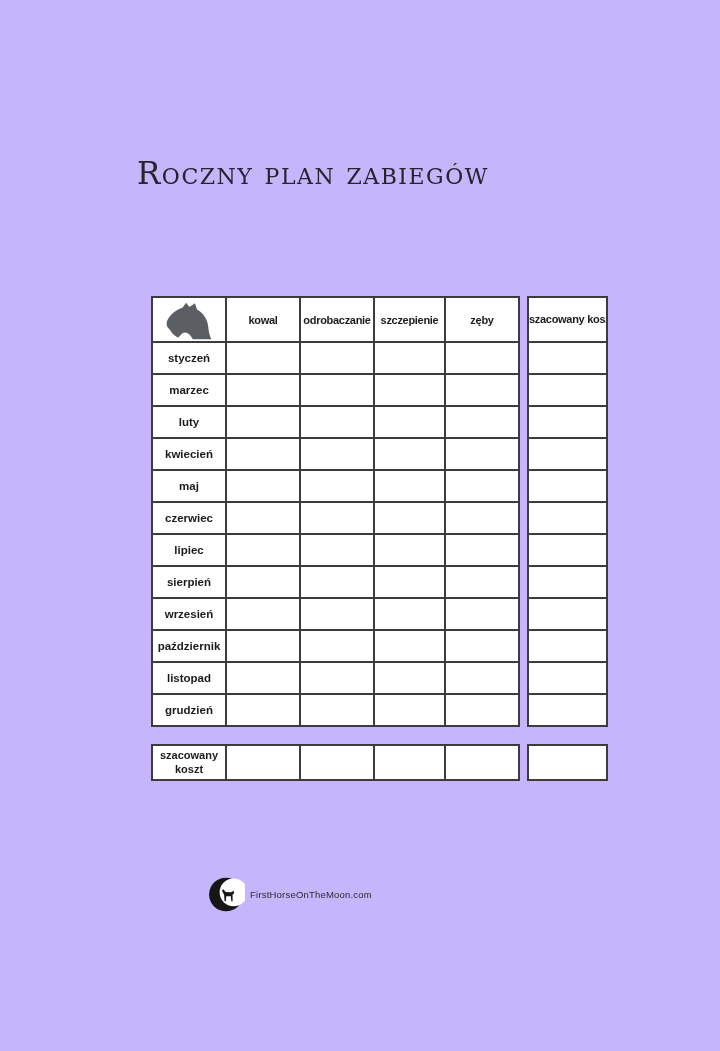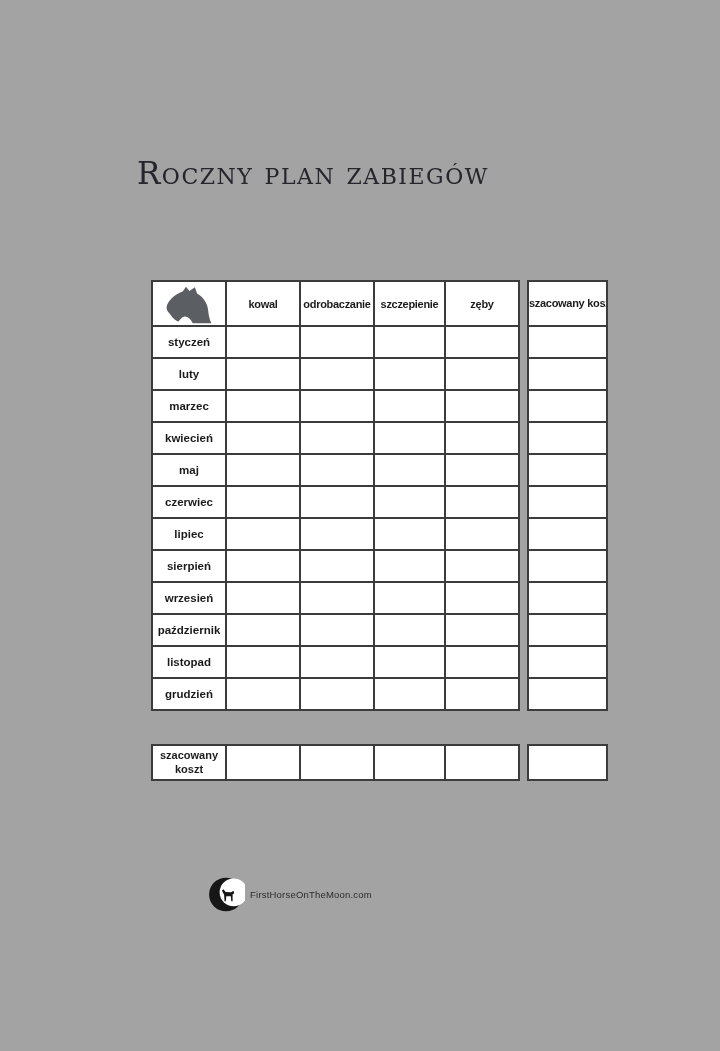--- a/index.html
+++ b/index.html
@@ -1,23 +1,23 @@
 <!DOCTYPE html>
 <html><head>
 <meta charset="utf-8">
 <style>
   html,body{margin:0;padding:0;background:#ffffff;}
-  .page{position:relative;width:720px;height:1051px;background:#a3a3a3;overflow:hidden;
+  .page{position:relative;width:720px;height:1051px;background:#c4b5fd;overflow:hidden;
         font-family:"Liberation Sans",sans-serif;}
   .title{position:absolute;left:137px;top:156px;margin:0;
          font-family:"DejaVu Serif",serif;font-weight:500;font-size:31px;
          font-variant:small-caps;letter-spacing:1.5px;color:#25252c;line-height:1.1;
          white-space:nowrap;}
   .grid{position:absolute;display:flex;gap:7px;align-items:flex-start;}
-  .grid.top{left:151px;top:280px;}
+  .grid.top{left:151px;top:296px;}
   .grid.bottom{left:151px;top:744px;}
   table{border-collapse:collapse;table-layout:fixed;}
   td,th{border:2px solid #3c3c3c;padding:0;text-align:center;vertical-align:middle;
         background:#ffffff;color:#1b1b1b;font-family:"Liberation Sans",sans-serif;
         font-weight:bold;overflow:hidden;}
   table.main{width:367px;}
   table.cost{width:81px;}
   tr.head th{height:43px;font-size:11px;letter-spacing:-0.3px;white-space:nowrap;}
   th.twolines{white-space:normal;line-height:1.25;}
   tr.mrow td, tr.mrow th{height:30px;}
@@ -58,28 +58,28 @@
         <th>zęby</th>
       </tr>
       <tr class="mrow">
             <th class="month">styczeń</th>
             <td></td>
             <td></td>
             <td></td>
             <td></td>
           </tr>
       <tr class="mrow">
+            <th class="month">marzec</th>
+            <td></td>
+            <td></td>
+            <td></td>
+            <td></td>
+          </tr>
+      <tr class="mrow">
             <th class="month">luty</th>
-            <td></td>
-            <td></td>
-            <td></td>
-            <td></td>
-          </tr>
-      <tr class="mrow">
-            <th class="month">marzec</th>
             <td></td>
             <td></td>
             <td></td>
             <td></td>
           </tr>
       <tr class="mrow">
             <th class="month">kwiecień</th>
             <td></td>
             <td></td>
             <td></td>

